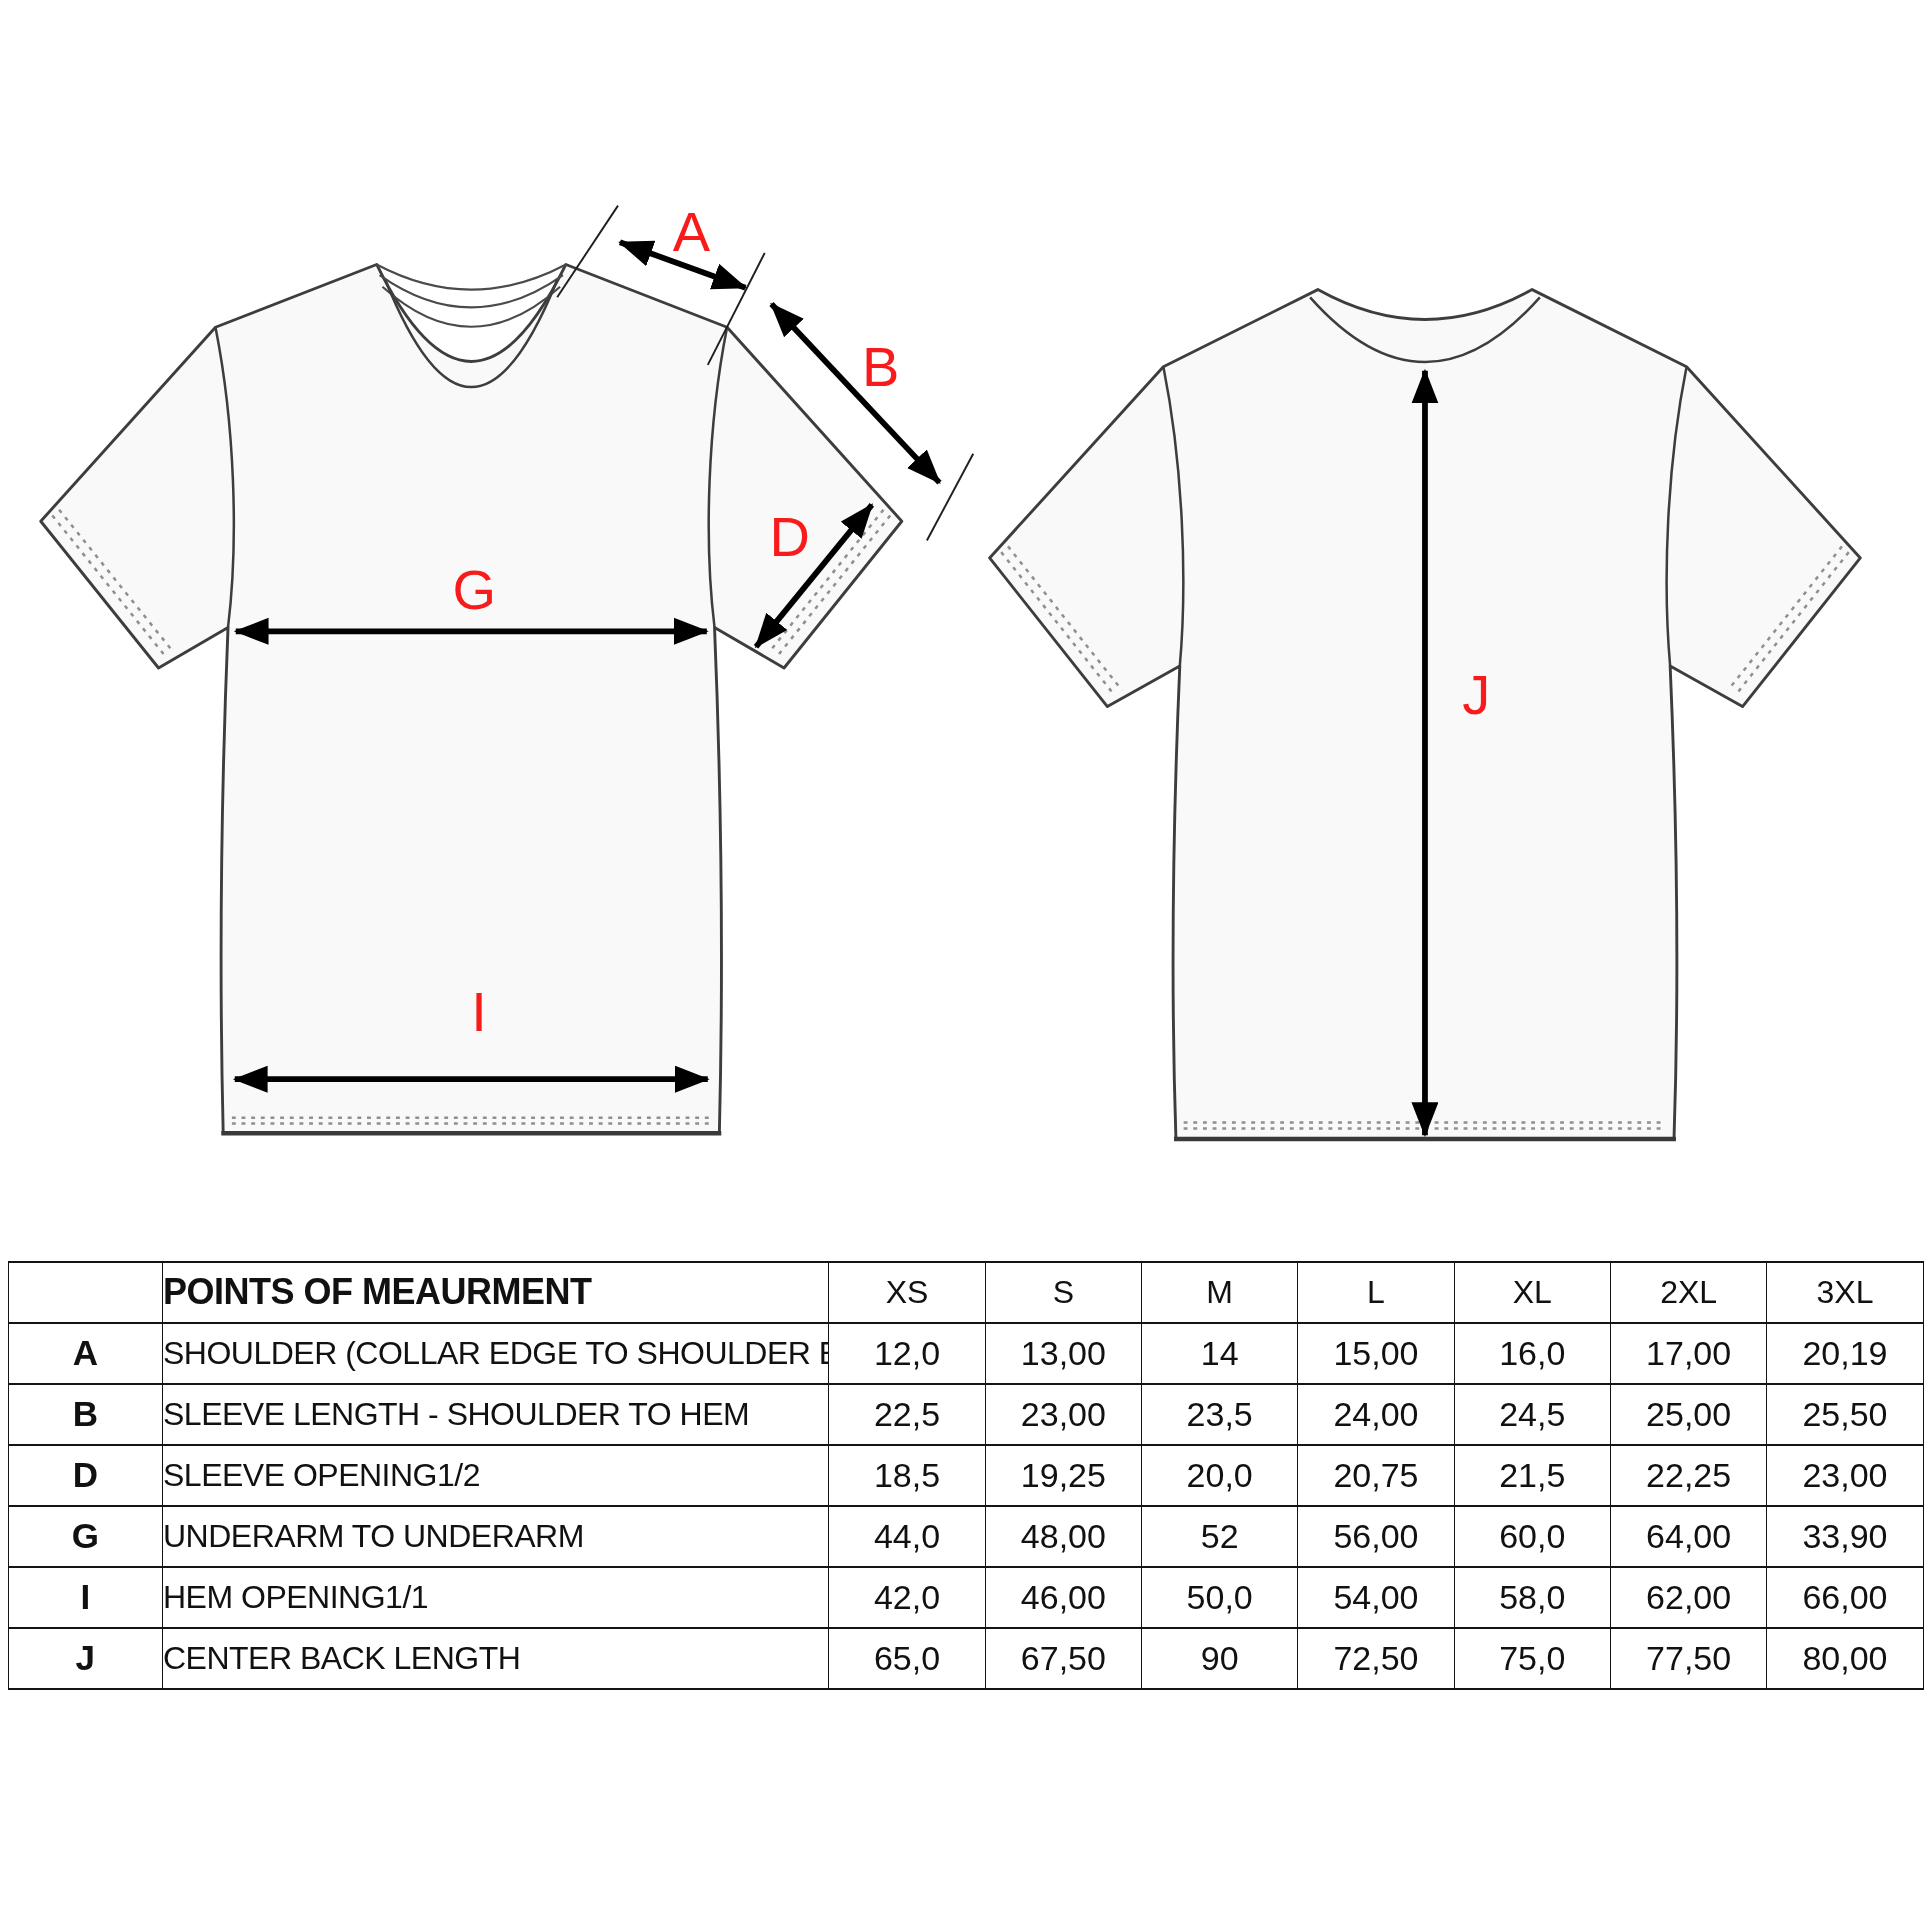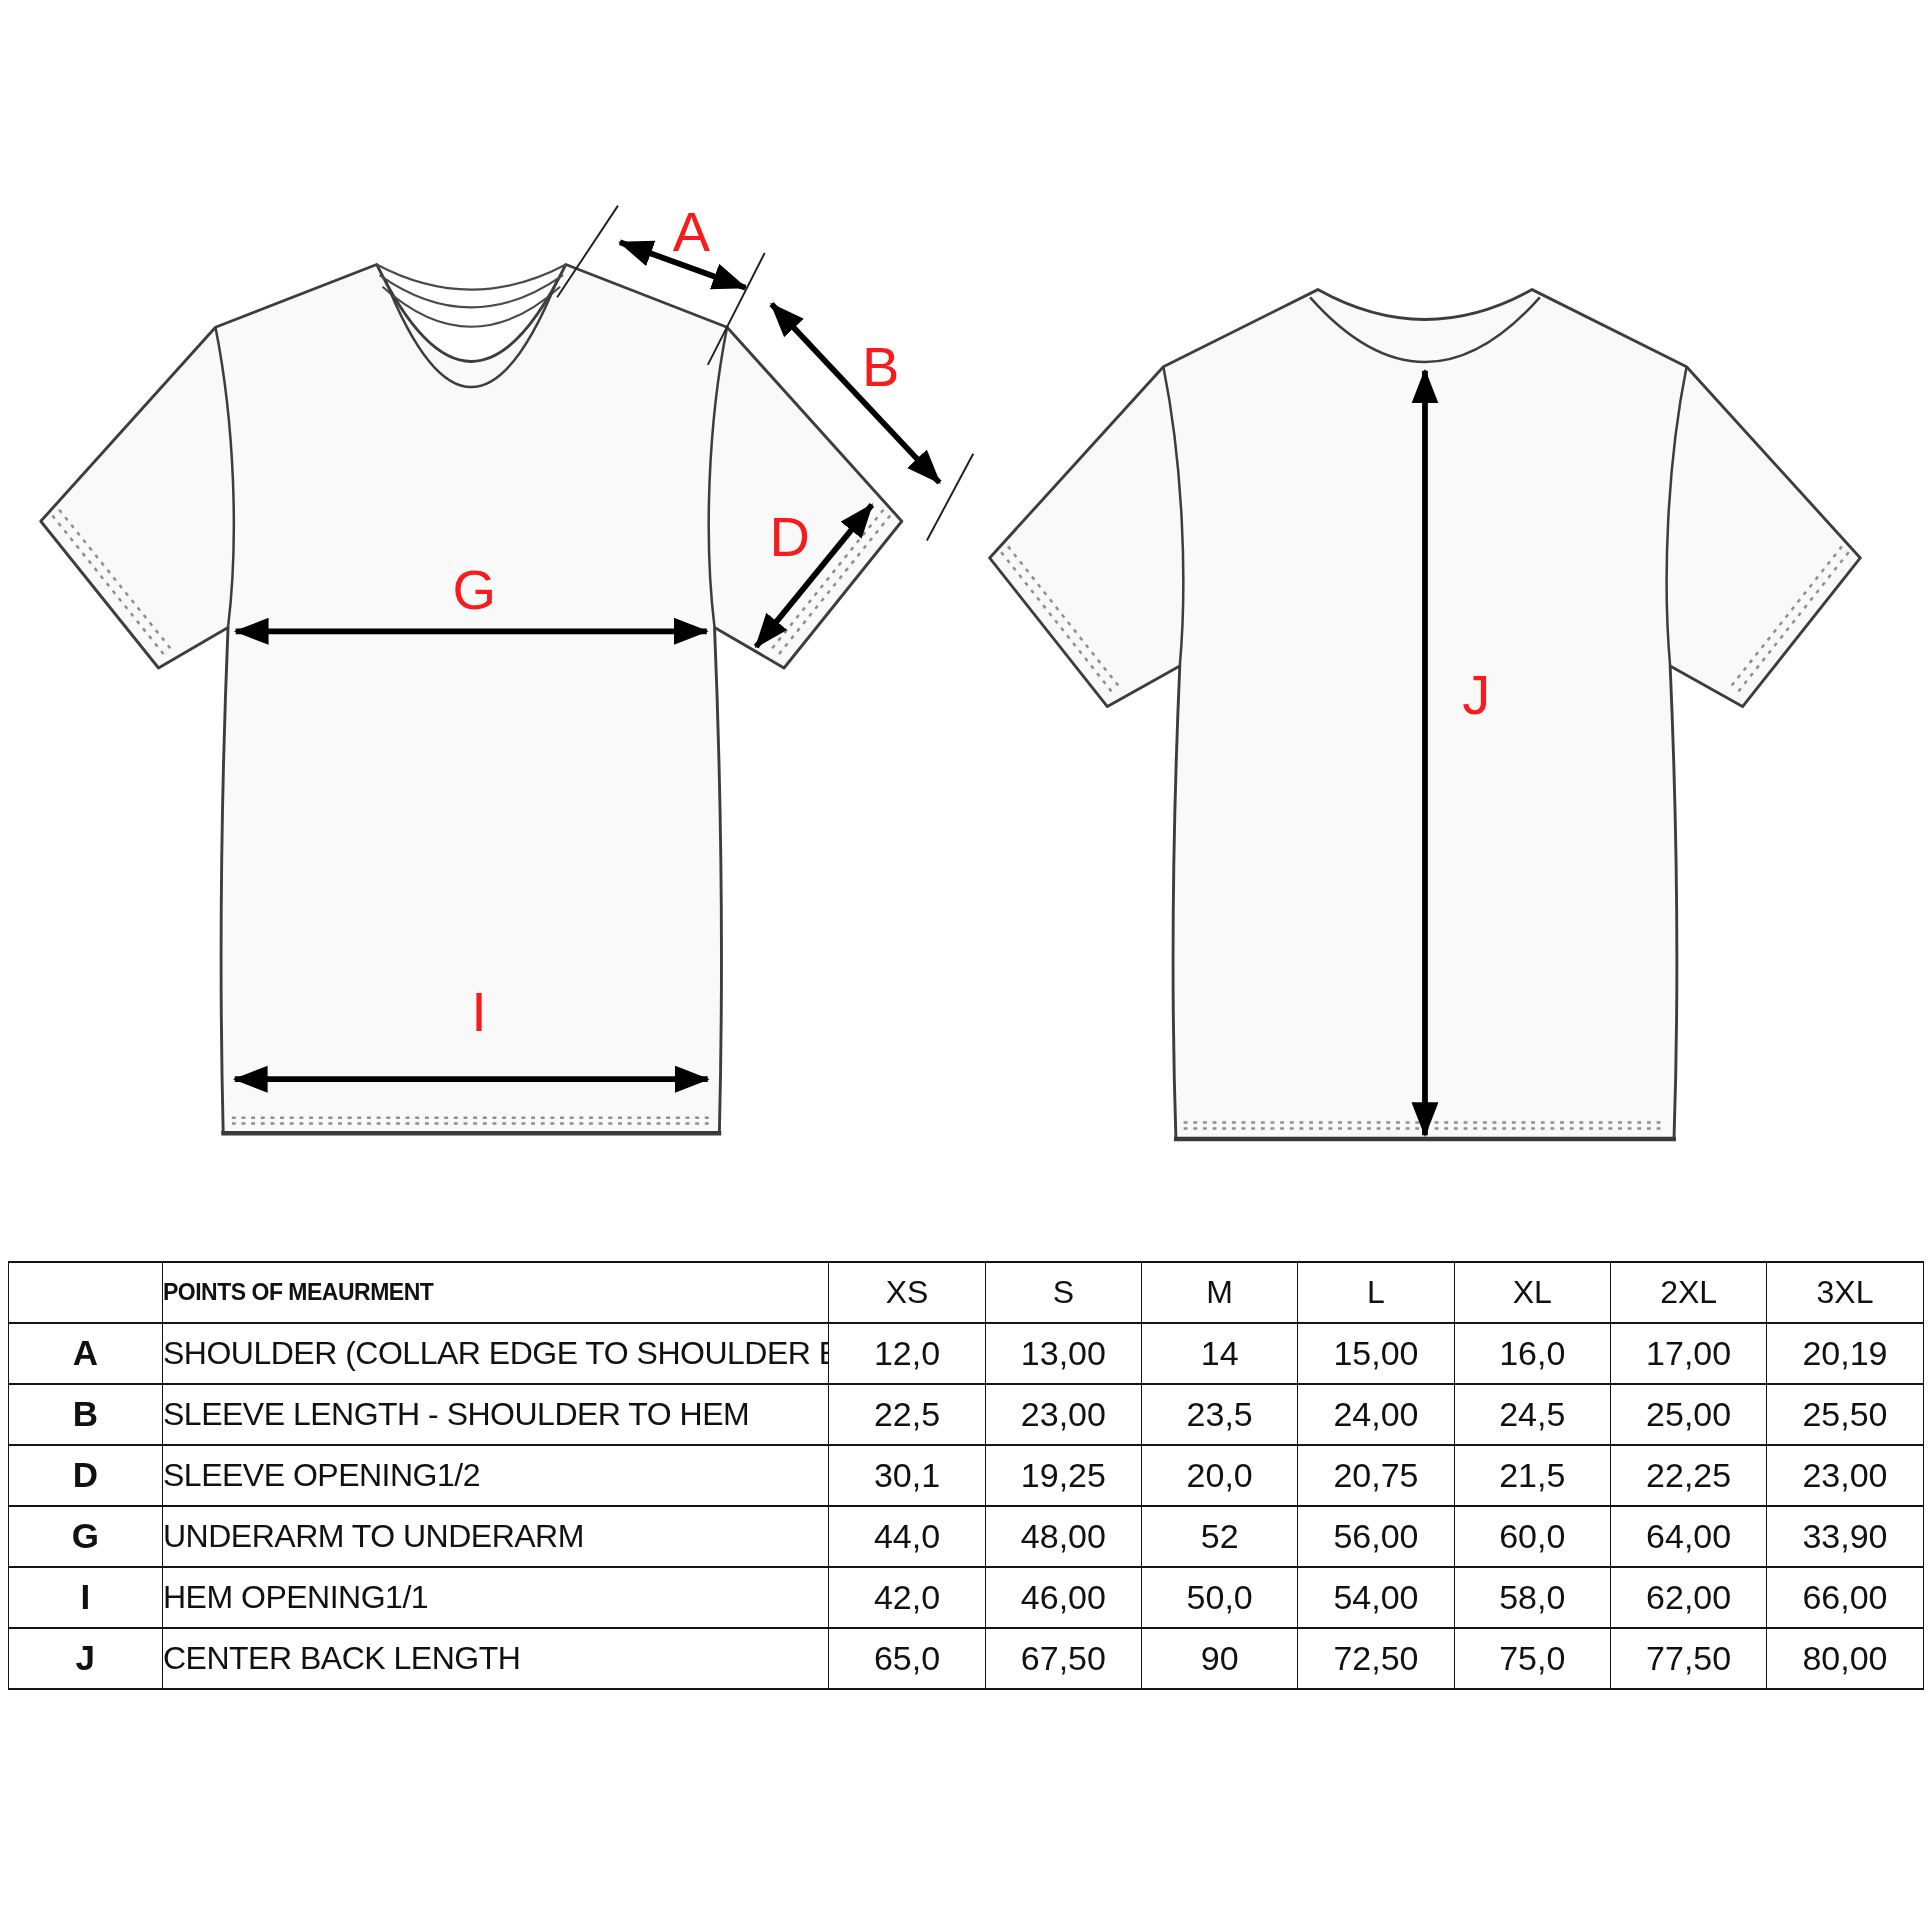--- a/index.html
+++ b/index.html
@@ -20,21 +20,21 @@
     border-collapse:collapse;table-layout:fixed;
     margin:9.7px 7.7px 0 7.7px;width:1916px;
     font-family:"Liberation Sans",sans-serif;
   }
   table.size-table th,table.size-table td{
     border-left:1.9px solid #141414;border-right:1.9px solid #141414;
     border-top:2.9px solid #141414;border-bottom:2.9px solid #141414;
     height:59px;padding:0;white-space:nowrap;overflow:hidden;
     vertical-align:middle;color:#111;
   }
-  th.h-points{ text-align:left;padding-left:7.7px;font-size:23px;font-weight:bold;letter-spacing:-0.5px;}
+  th.h-points{ text-align:left;padding-left:7.7px;font-size:36px;font-weight:bold;letter-spacing:-0.5px;}
   th.h-size{ text-align:center;font-size:32px;font-weight:normal;}
   td.c-key{ text-align:center;font-size:35px;font-weight:bold;color:#f71b1b;}
   td.c-desc{ text-align:left;padding-left:7.7px;font-size:32px;letter-spacing:-0.5px;}
   td.c-val{ text-align:center;font-size:34px;}
 </style>
 </head>
 <body>
 
 <div class="stage">
 
@@ -153,21 +153,21 @@
         <td class="c-val">23,00</td>
         <td class="c-val">23,5</td>
         <td class="c-val">24,00</td>
         <td class="c-val">24,5</td>
         <td class="c-val">25,00</td>
         <td class="c-val">25,50</td>
       </tr>
       <tr>
         <td class="c-key">D</td>
         <td class="c-desc">SLEEVE OPENING1/2</td>
-        <td class="c-val">30,1</td>
+        <td class="c-val">18,5</td>
         <td class="c-val">19,25</td>
         <td class="c-val">20,0</td>
         <td class="c-val">20,75</td>
         <td class="c-val">21,5</td>
         <td class="c-val">22,25</td>
         <td class="c-val">23,00</td>
       </tr>
       <tr>
         <td class="c-key">G</td>
         <td class="c-desc">UNDERARM TO UNDERARM</td>

